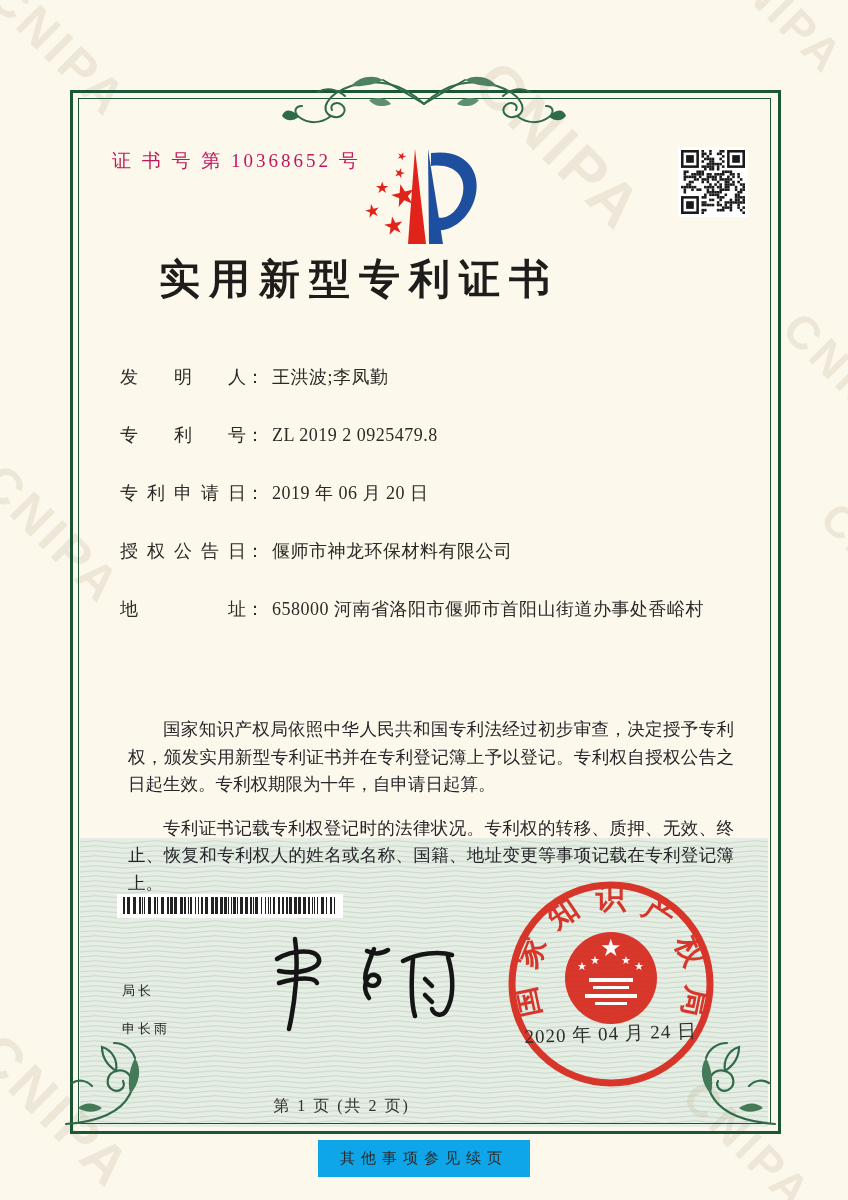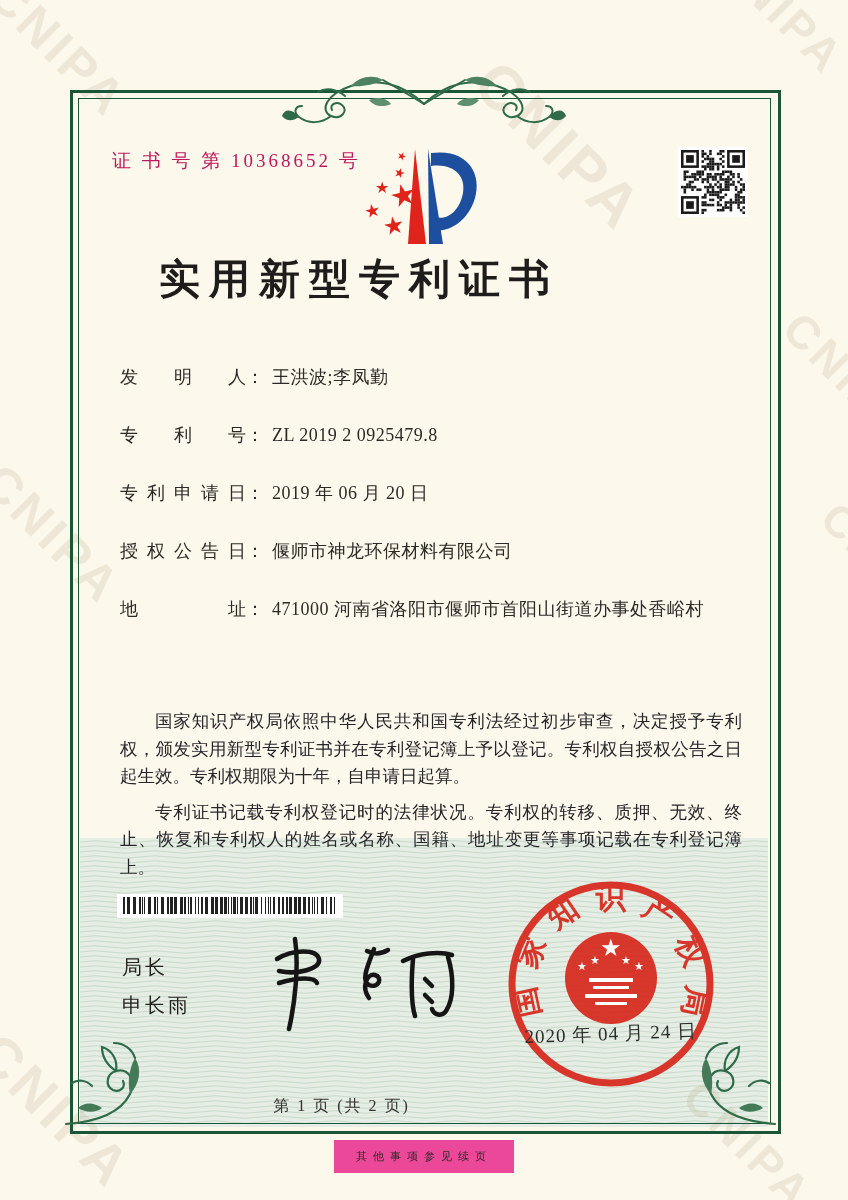--- a/index.html
+++ b/index.html
@@ -37,35 +37,35 @@
   .lbl{display:inline-block;width:126px;text-align:justify;text-align-last:justify;
       vertical-align:bottom;}
   .colon{margin-right:8px;}
   .val{letter-spacing:0.5px;}
   .grant-pair2{position:absolute;left:336px;}
   .grant-row{position:relative;}
   .grant-row .lbl2{display:inline-block;width:108px;text-align:justify;text-align-last:justify;vertical-align:bottom;}
 
   .body-text{position:absolute;left:112px;top:700px;width:638px;z-index:10;
       font-size:17.5px;line-height:27.5px;color:#26262a;text-align:justify;}
-  .body-text p{margin:8px;text-indent:2em;}
+  .body-text p{margin:16px;text-indent:2em;}
 
   .barcode{position:absolute;left:117px;top:894px;z-index:10;}
 
-  .officer{position:absolute;left:122px;top:948px;z-index:10;font-size:20px;
+  .officer{position:absolute;left:122px;top:972px;z-index:10;font-size:13px;
       color:#23221f;letter-spacing:3px;line-height:38px;}
   .signature{position:absolute;left:255px;top:925px;z-index:11;}
 
   .seal{position:absolute;left:505px;top:878px;z-index:12;}
 
   .page-num{position:absolute;left:0;top:1096px;width:683px;text-align:center;
       font-size:16px;color:#33322e;letter-spacing:2px;z-index:10;}
 
   .cont-note{position:absolute;left:50%;transform:translateX(-50%);top:1140px;
-      background:#ec4899;padding:9px 22px;font-size:11px;letter-spacing:6px;
+      background:#0ea5e9;padding:9px 22px;font-size:15px;letter-spacing:6px;
       color:#2b2a26;z-index:10;}
 
   .orn{position:absolute;z-index:5;}
   .orn-top{left:279px;top:66px;}
   .orn-bl{left:64px;top:1034px;transform:scaleX(-1);}
   .orn-br{left:689px;top:1034px;}
 </style>
 </head>
 <body>
 
@@ -425,21 +425,21 @@
     <div class="frow">
       <span class="lbl">专利号</span><span class="colon">：</span><span class="val">ZL 2019 2 0925479.8</span>
     </div>
     <div class="frow">
       <span class="lbl">专利申请日</span><span class="colon">：</span><span class="val">2019 年 06 月 20 日</span>
     </div>
     <div class="frow">
       <span class="lbl">授权公告日</span><span class="colon">：</span><span class="val">偃师市神龙环保材料有限公司</span>
     </div>
     <div class="frow">
-      <span class="lbl">地址</span><span class="colon">：</span><span class="val">471000 河南省洛阳市偃师市首阳山街道办事处香峪村</span>
+      <span class="lbl">地址</span><span class="colon">：</span><span class="val">658000 河南省洛阳市偃师市首阳山街道办事处香峪村</span>
     </div>
   </div>
 
   <div class="body-text">
     <p>国家知识产权局依照中华人民共和国专利法经过初步审查，决定授予专利权，颁发实用新型专利证书并在专利登记簿上予以登记。专利权自授权公告之日起生效。专利权期限为十年，自申请日起算。</p>
     <p>专利证书记载专利权登记时的法律状况。专利权的转移、质押、无效、终止、恢复和专利权人的姓名或名称、国籍、地址变更等事项记载在专利登记簿上。</p>
   </div>
 
   <svg class="barcode" id="barcode-svg" width="226" height="24">
     <rect x="0" y="0" width="226" height="24" fill="#ffffff"></rect>

